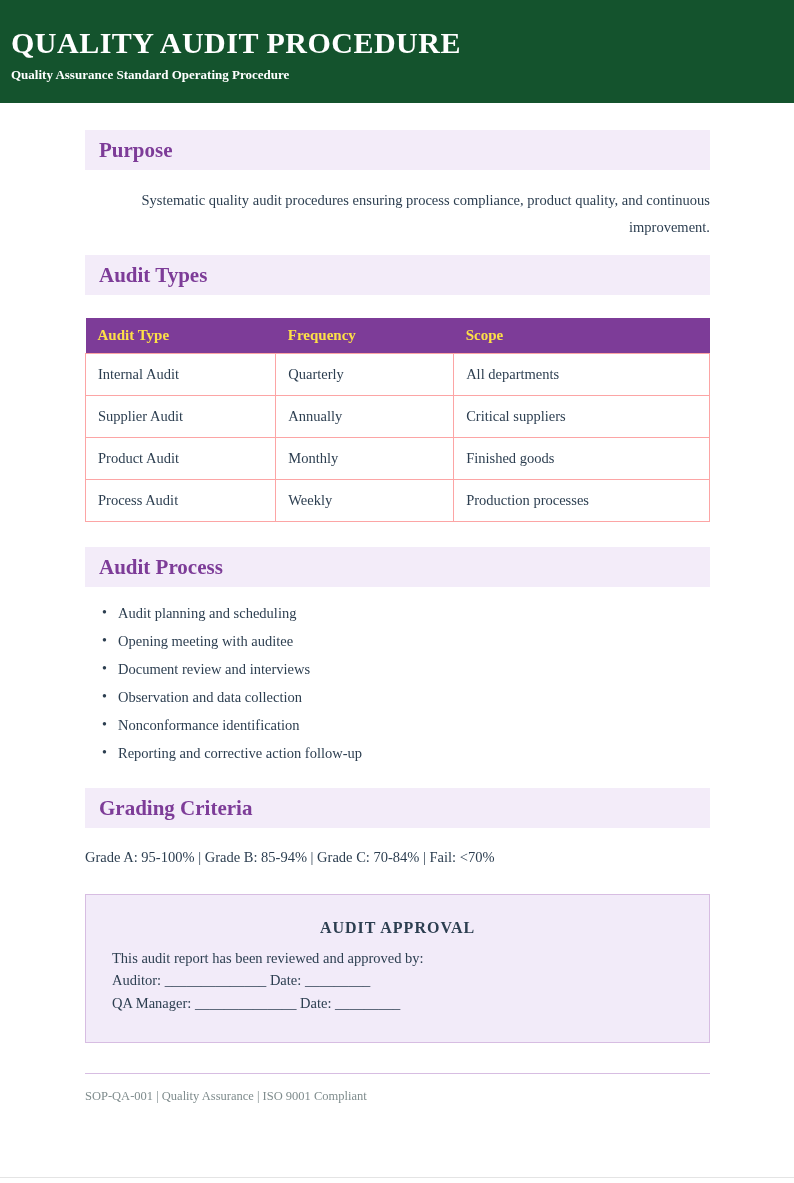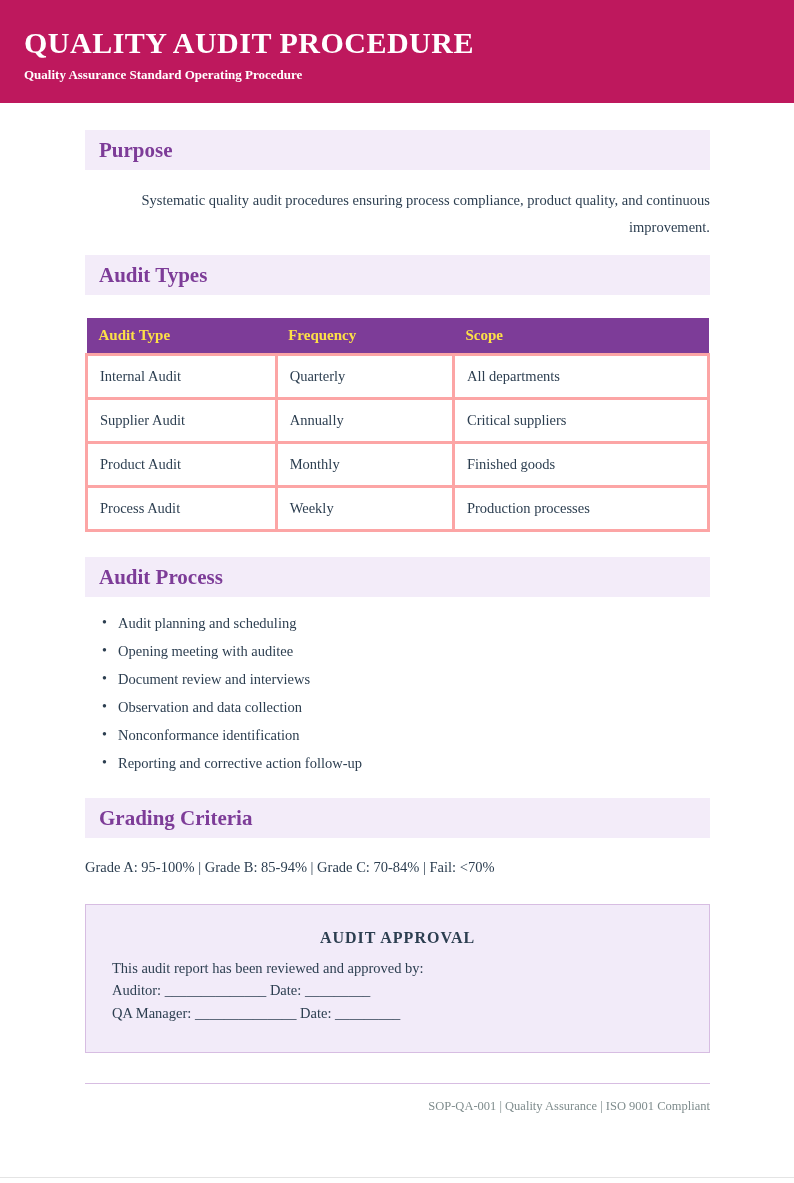--- a/index.html
+++ b/index.html
@@ -8,23 +8,23 @@
     width: 794px;
     height: 1183px;
     background: #ffffff;
     font-family: "Liberation Serif", serif;
     position: relative;
     overflow: hidden;
   }
 
   
   .page-header {
-    background: #be185d;
+    background: #14532d;
     color: #ffffff;
-    padding: 26px 24px 18px 24px;
+    padding: 26px 24px 18px 11px;
     height: 103px;
   }
   .page-title {
     font-size: 30px;
     font-weight: bold;
     letter-spacing: 0.5px;
     line-height: 1.1;
   }
   .page-subtitle {
     font-size: 13px;
@@ -68,21 +68,21 @@
   }
   .audit-table th {
     background: #7d3c98;
     color: #fde047;
     font-size: 15px;
     font-weight: bold;
     text-align: left;
     padding: 9px 12px;
   }
   .audit-table td {
-    border: 3px solid #fca5a5;
+    border: 1px solid #fca5a5;
     color: #2c3e50;
     font-size: 14.5px;
     padding: 12px 12px;
   }
   .col-type { width: 30.5%; }
   .col-freq { width: 28.5%; }
   .col-scope { width: 41%; }
 
   
   ul.process-list {
@@ -134,21 +134,21 @@
     line-height: 1.55;
   }
 
   
   .footer-divider {
     border: none;
     border-top: 1px solid #d7bde2;
     margin: 30px 0 0 0;
   }
   .footer-text {
-    text-align: right;
+    text-align: left;
     color: #7f8c8d;
     font-size: 12.5px;
     margin-top: 15px;
   }
 
   .page-bottom-line {
     position: absolute;
     left: 0;
     width: 794px;
     top: 1177px;

